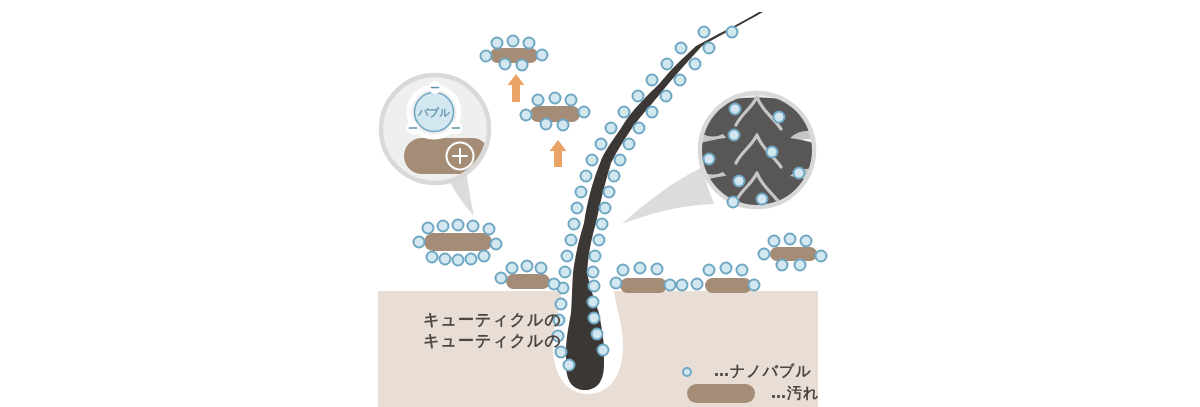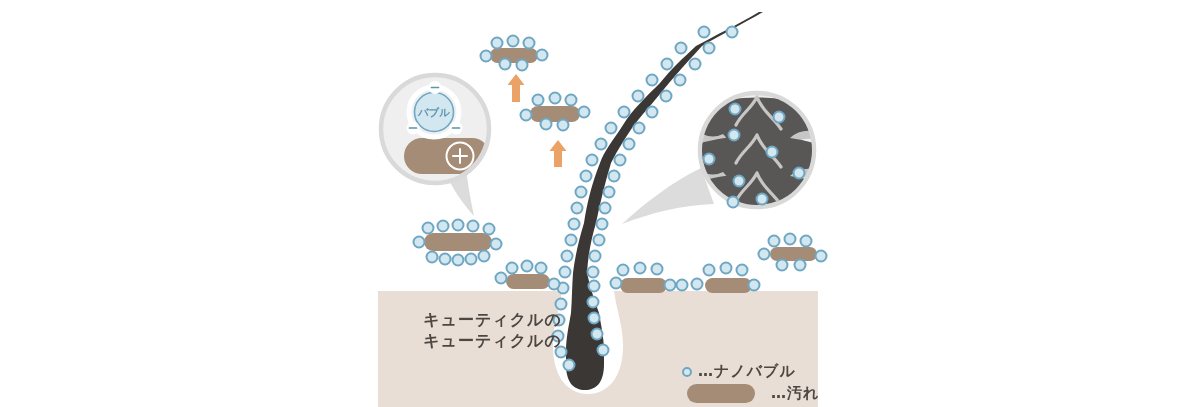--- a/index.html
+++ b/index.html
@@ -21,21 +21,21 @@
     color:#4d4743;
     font-weight:bold;
   }
   .caption span{display:block;}
   .legend-row{
     position:absolute;
     display:flex;align-items:center;
     color:#4d4743;font-size:15px;letter-spacing:1px;font-weight:bold;
   }
   .legend-row .lbl{white-space:nowrap;}
-  .legend-bubble-row{left:682px;top:350px;gap:6px;}
+  .legend-bubble-row{left:682px;top:350px;gap:22px;}
   .legend-dirt-row{left:687px;top:372px;gap:16px;}
   .swatch-bubble{
     width:10px;height:10px;border-radius:50%;
     background:#d3e7f0;border:2px solid #6fa7c3;
     box-sizing:border-box;flex:0 0 auto;
   }
   .swatch-dirt{
     width:68px;height:19px;border-radius:10px;
     background:#a58c76;flex:0 0 auto;
   }

